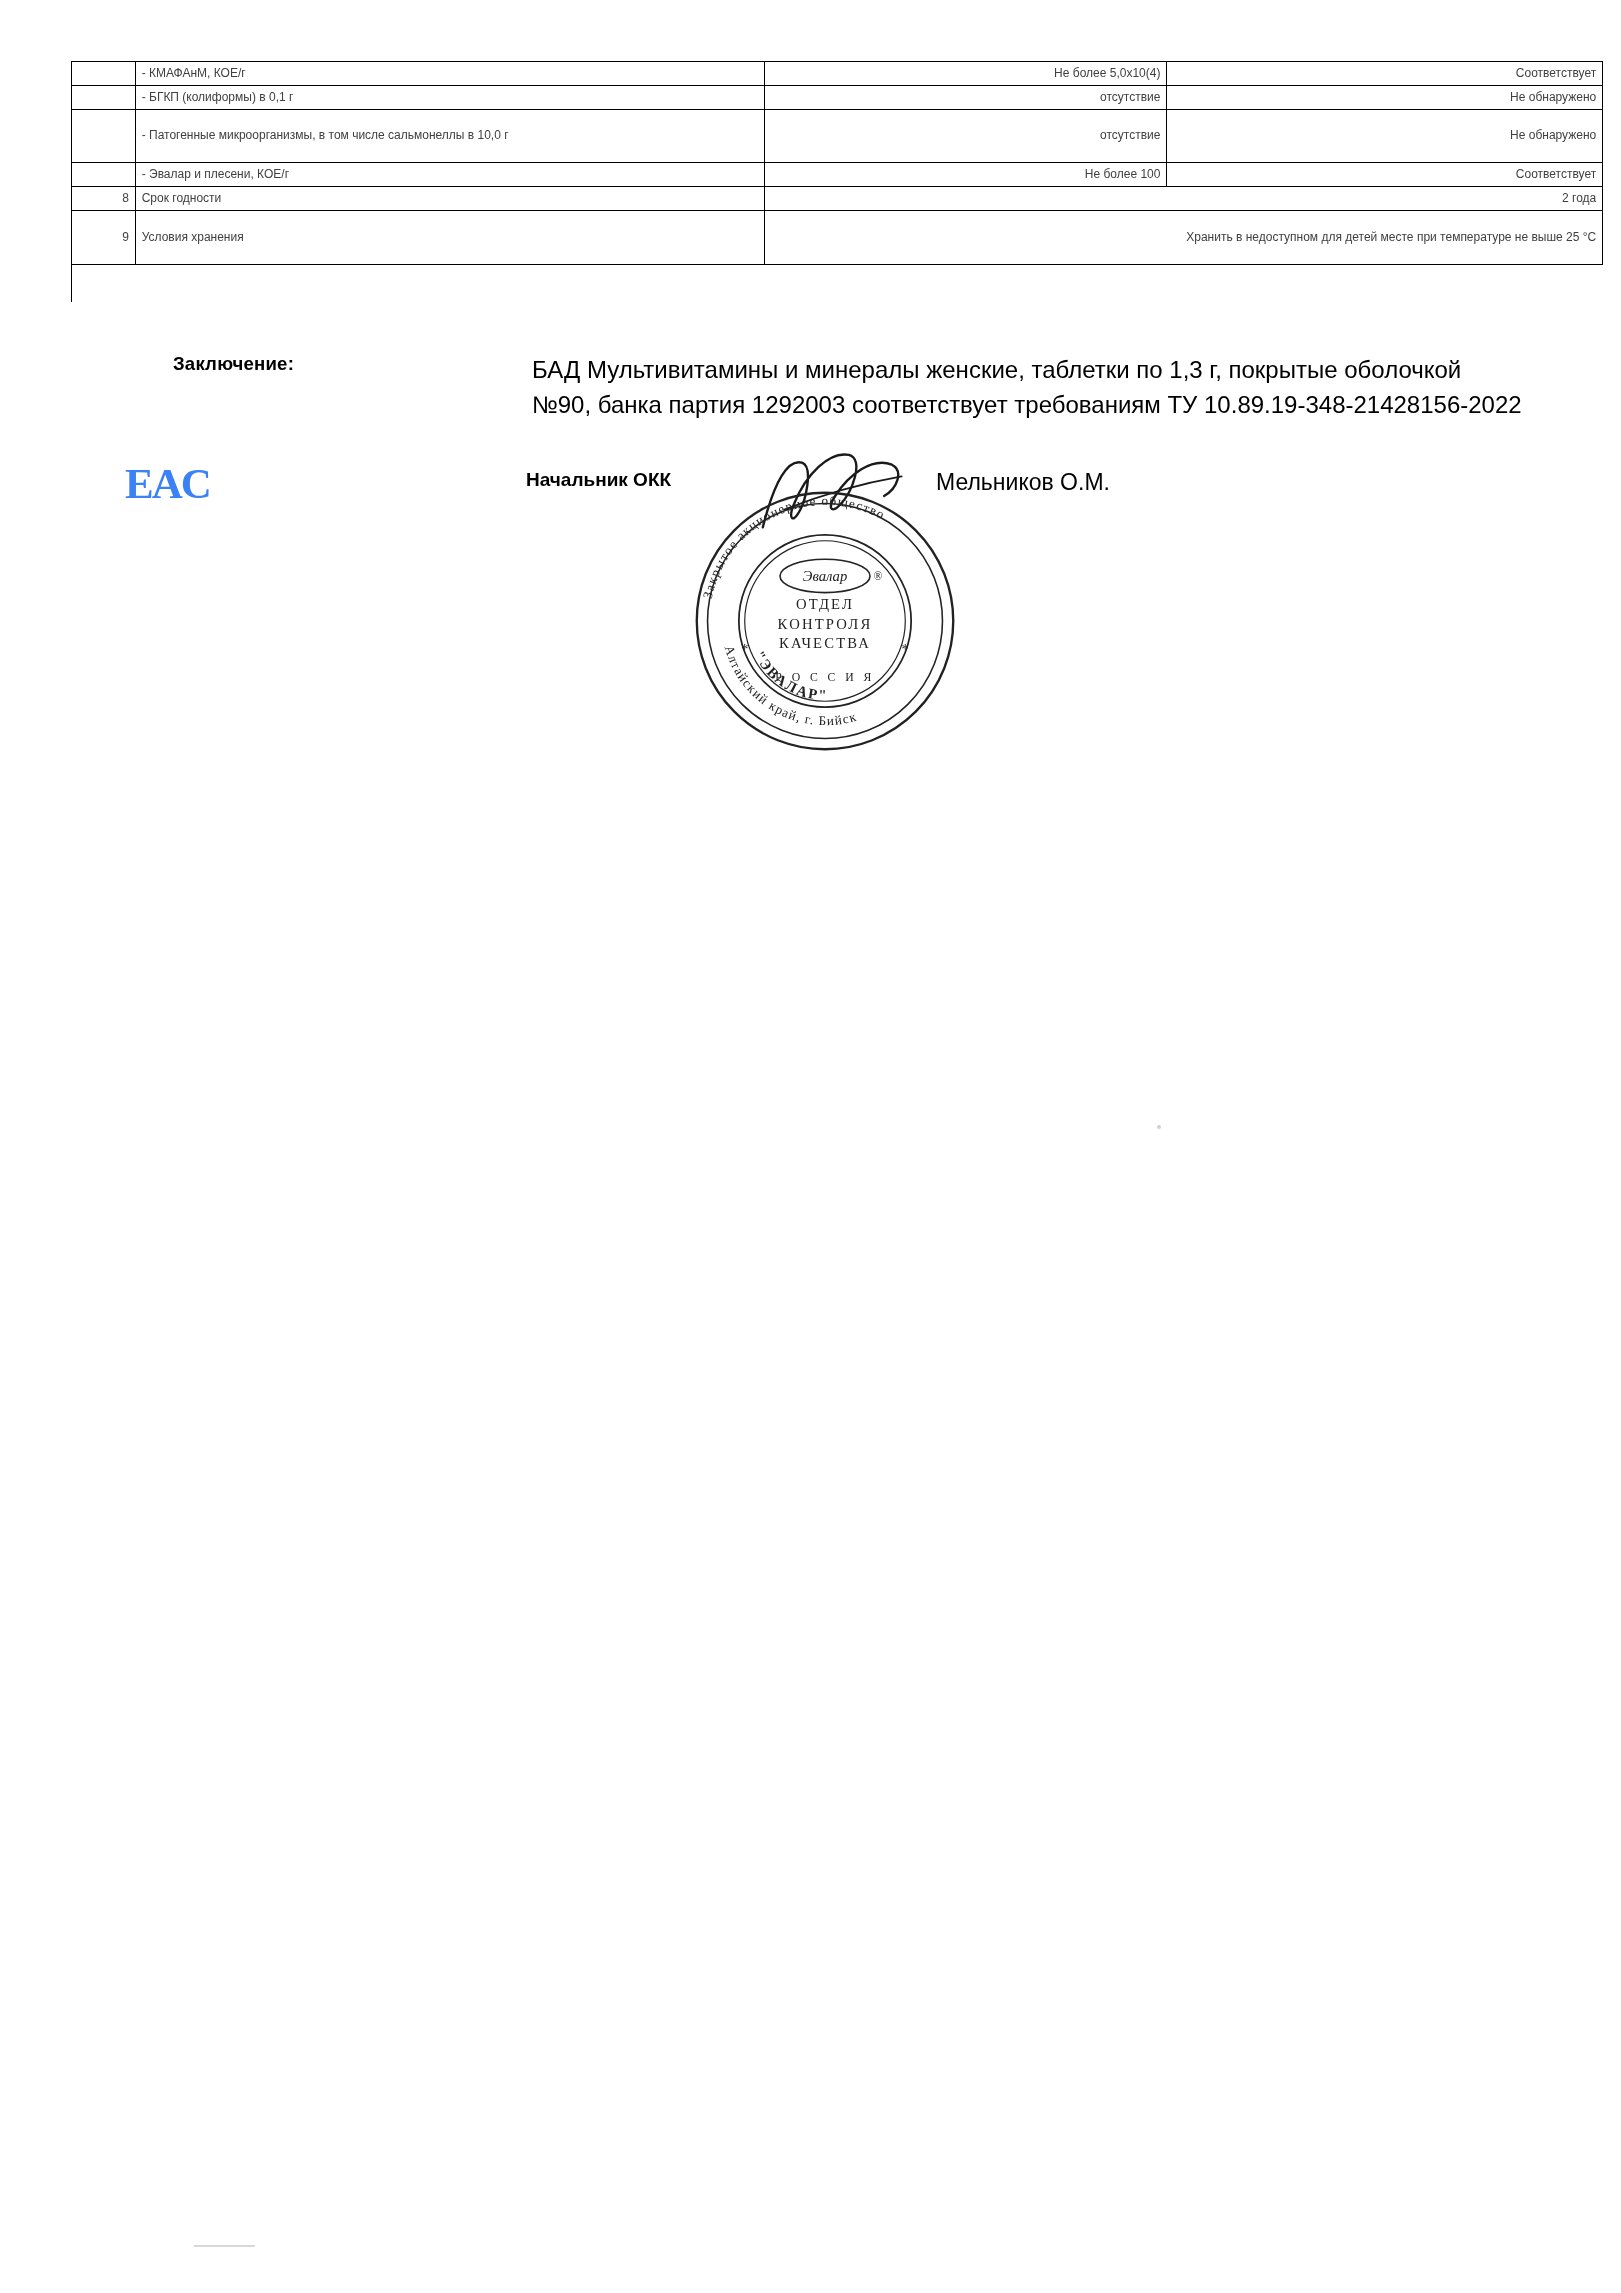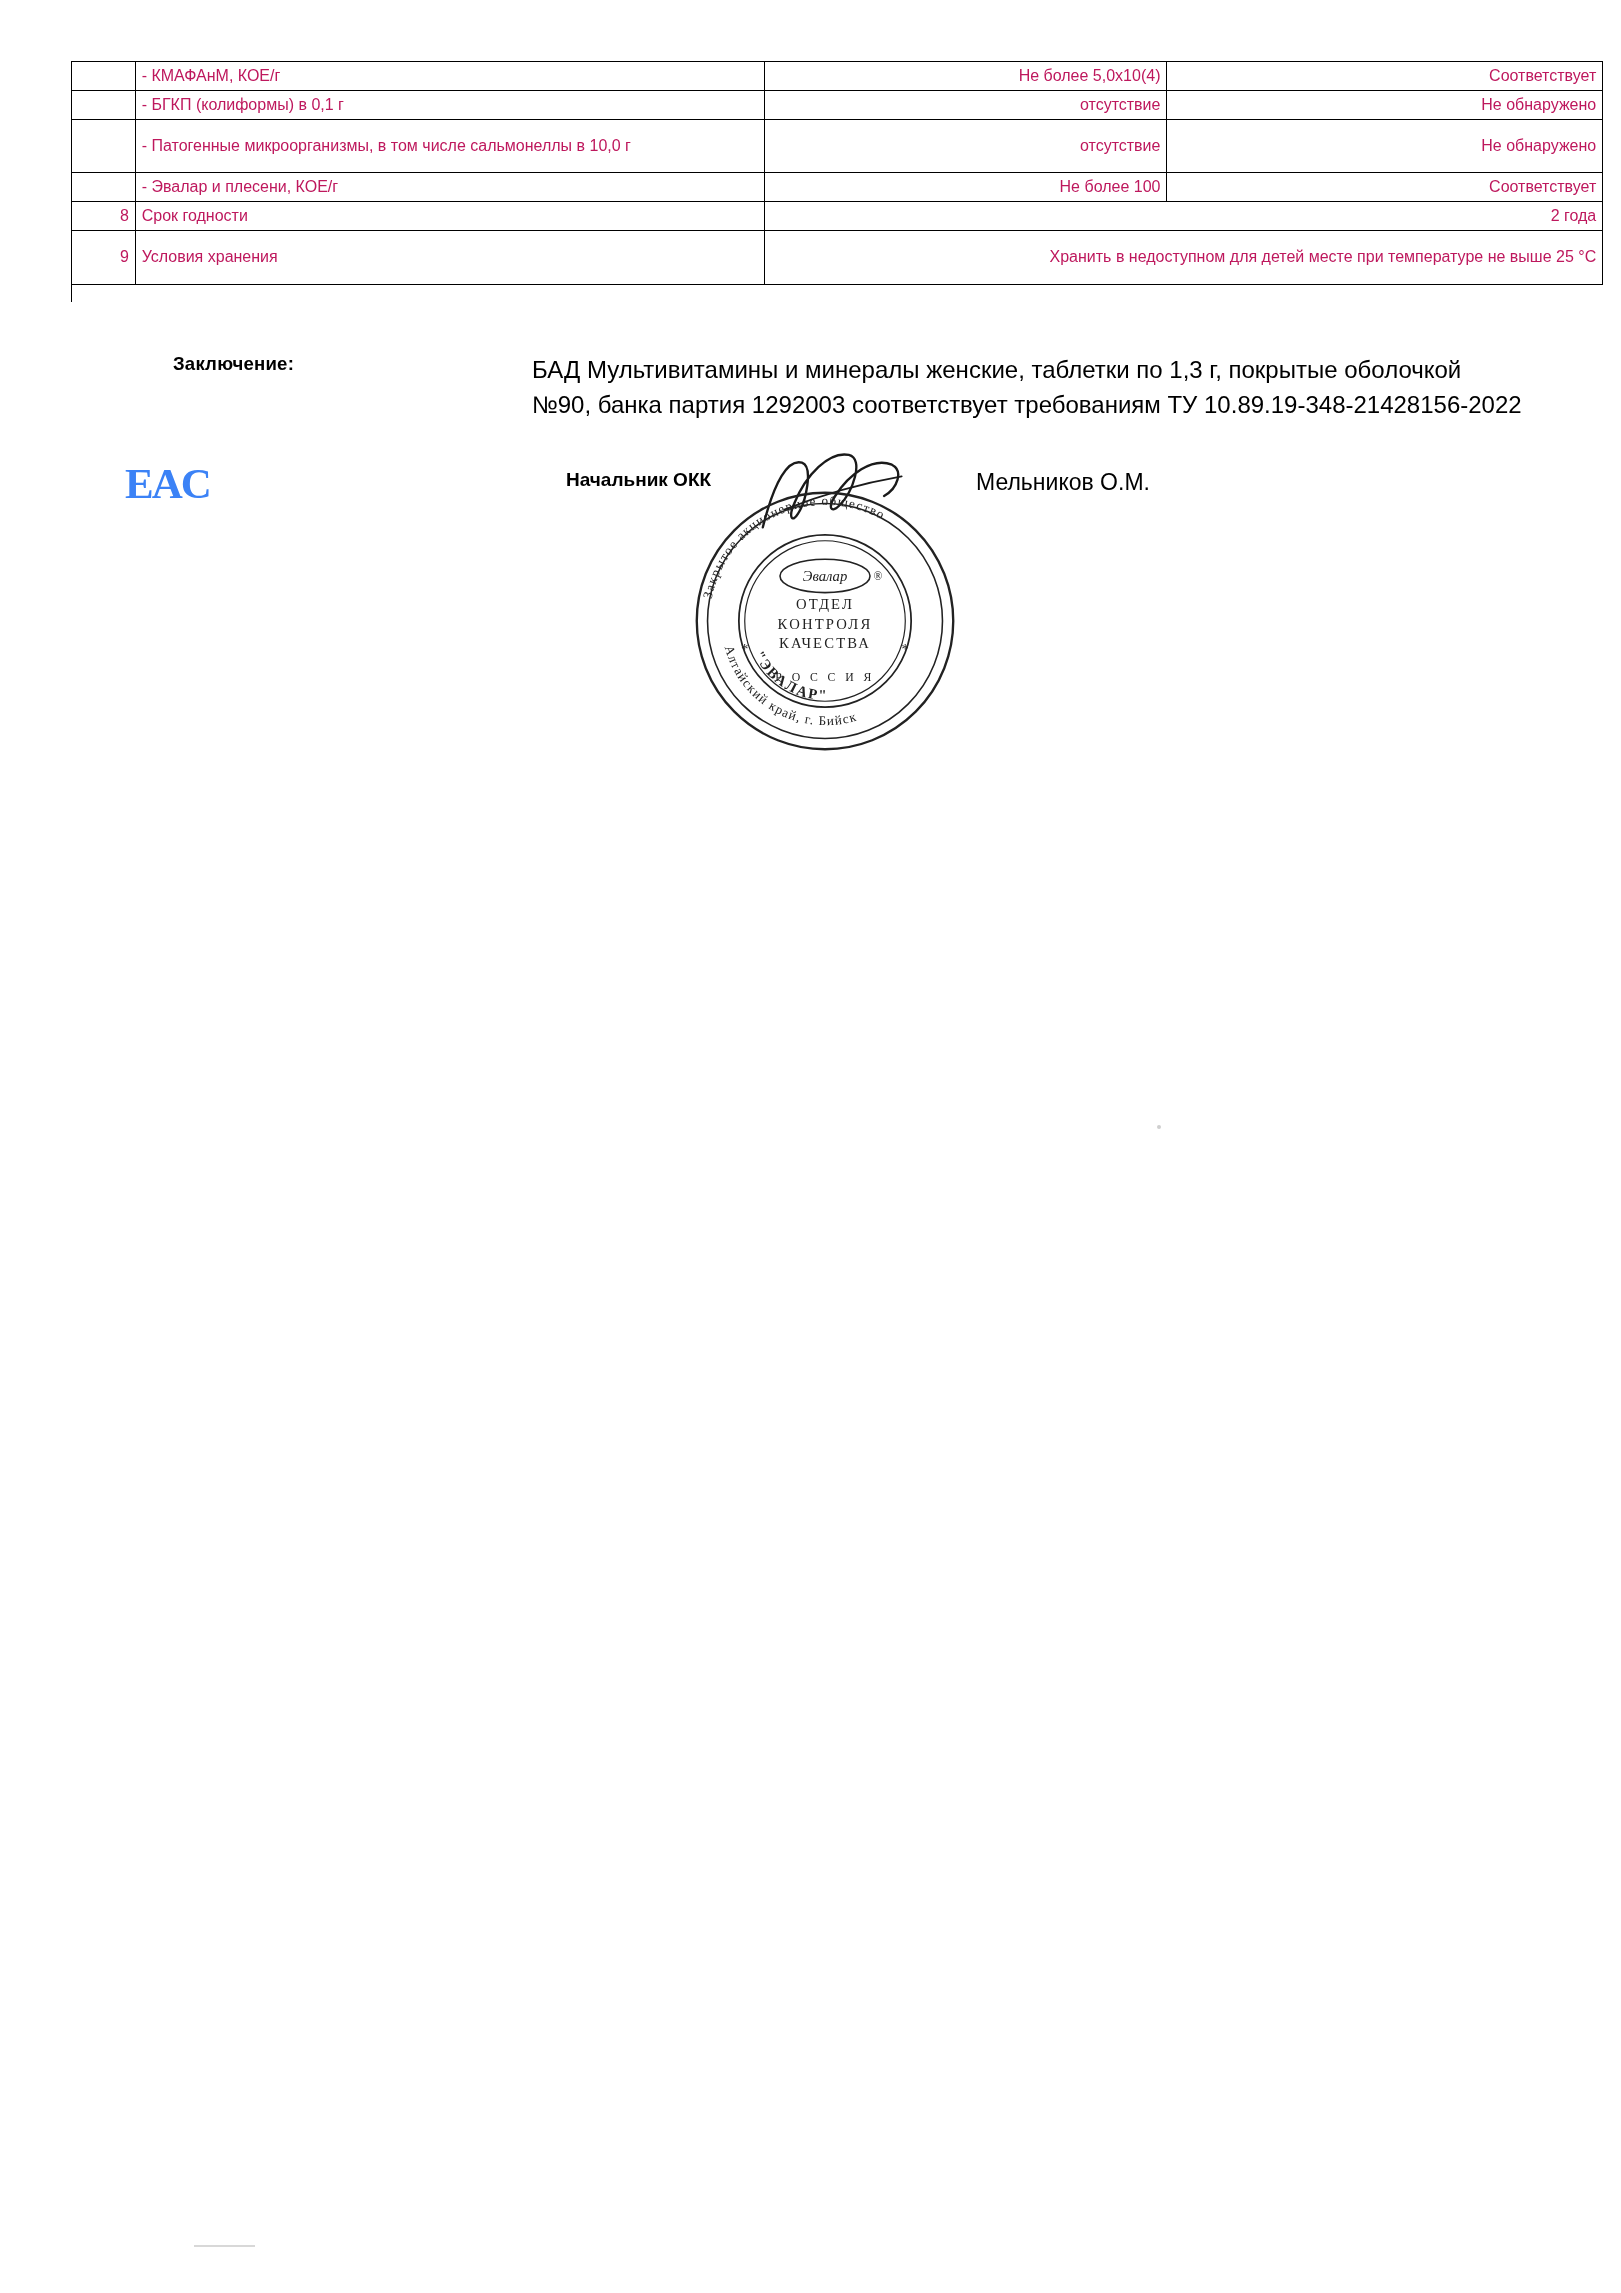--- a/index.html
+++ b/index.html
@@ -27,25 +27,25 @@
   .doc-table {
     position: absolute;
     left: 71px;
     top: 61px;
     width: 1480px;
     border-collapse: collapse;
     table-layout: fixed;
   }
   .doc-table td {
     border: 1.2px solid #000;
-    font-size: 16px;
+    font-size: 12px;
     line-height: 1.25;
     padding: 3.9px 5.9px;
     vertical-align: middle;
-    color: #be185d;
+    color: #404040;
   }
   .col-num   { width: 51px; text-align: center; }
   .col-name  { width: 616px; text-align: left; }
   .col-norm  { width: 390px; text-align: center; }
   .col-fact  { width: 423px; text-align: center; }
 
   .cell-left { text-align: left; }
   .cell-center { text-align: right; }
   .tall-row td { height: 45px; }
 
@@ -91,21 +91,21 @@
     font-weight: bold;
     font-size: 43px;
     line-height: 45px;
     letter-spacing: -2px;
     color: #3b82f6;
   }
 
   
   .sign-row {
     position: absolute;
-    left: 566px;
+    left: 526px;
     top: 469px;
     width: 980px;
     height: 33px;
   }
   .sign-title {
     position: absolute;
     left: 0; top: 0;
     font-weight: bold;
     font-size: 19px;
   }

